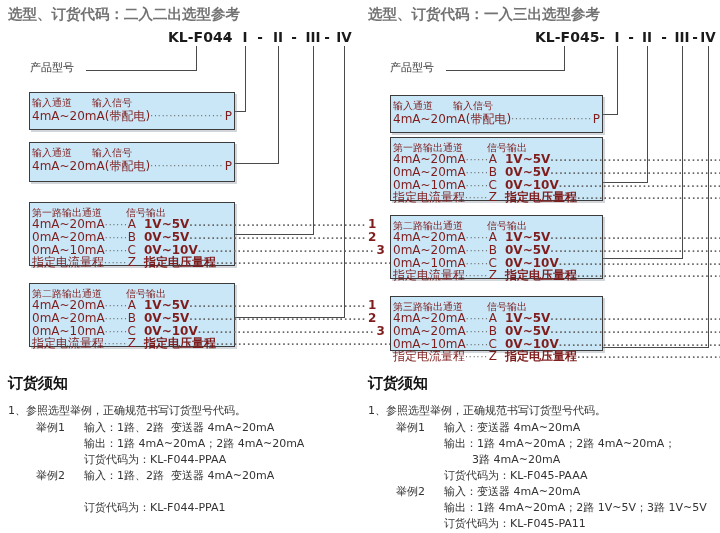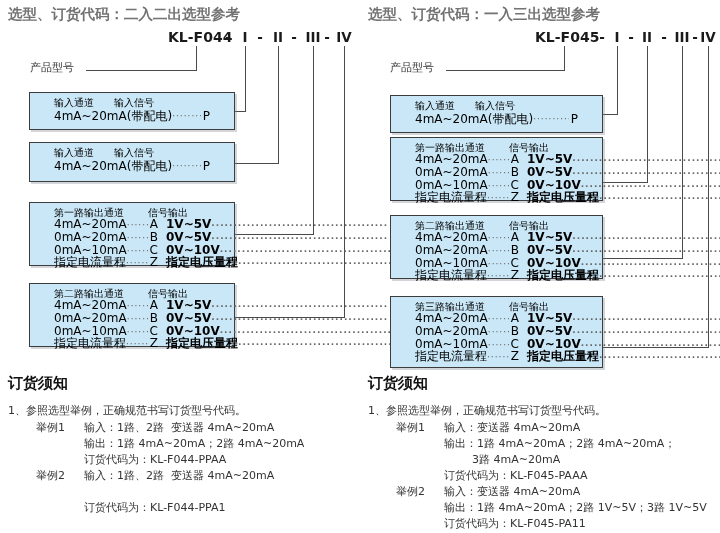--- a/index.html
+++ b/index.html
@@ -10,21 +10,21 @@
   }
   .title{position:absolute;font-size:14.5px;font-weight:bold;color:#737373;white-space:pre;}
   .code-model{position:absolute;font-size:14px;font-weight:bold;color:#1a1a1a;white-space:pre;}
   .code-seg{position:absolute;font-size:13.5px;font-weight:bold;color:#1a1a1a;width:16px;text-align:center;}
   .code-dash{position:absolute;font-size:13.5px;font-weight:bold;color:#1a1a1a;width:8px;text-align:center;}
   .plabel{position:absolute;font-size:11px;color:#333;}
   .conn{position:absolute;border-right:1px solid #4a4a4a;border-bottom:1px solid #4a4a4a;}
   .box{
     position:absolute;background:#c9e7f7;border:1px solid #3c3c3c;
     box-shadow:2px 2px 0 rgba(125,135,145,.35);
-    padding:3px 24px;box-sizing:border-box;color:#000000;
+    padding:3px 2px;box-sizing:border-box;color:#7f1d1d;
   }
   .bhead{display:flex;font-size:10px;line-height:13px;white-space:pre;}
   .bhead .h1{display:inline-block;}
   .out .bhead .h1{min-width:94px;}
   .in  .bhead .h1{min-width:60px;}
   .brow{display:flex;font-size:12px;line-height:11.8px;align-items:flex-start;}
   .in .brow{line-height:14px;}
   .c1{display:flex;width:104px;align-items:baseline;}
   .c2{display:flex;flex:1;align-items:baseline;margin-left:8px;font-weight:bold;}
   .lbl{white-space:pre;}
@@ -334,21 +334,21 @@
           <span class="dots"></span>
           <span class="codeL">Z</span>
         </span>
       <span class="c2">
           <span class="lbl">指定电压量程</span>
           <span class="dots"></span>
         </span>
     </div>
   </div>
 
-  <div class="box out" style="left:390px;top:296px;width:213px;height:72px;">
+  <div class="box out" style="left:390px;top:296px;width:213px;height:55px;">
     <div class="bhead">
       <span class="h1">第三路输出通道</span>
       <span>信号输出</span>
     </div>
     <div class="brow">
       <span class="c1">
           <span class="lbl">4mA~20mA</span>
           <span class="dots"></span>
           <span class="codeL">A</span>
         </span>

